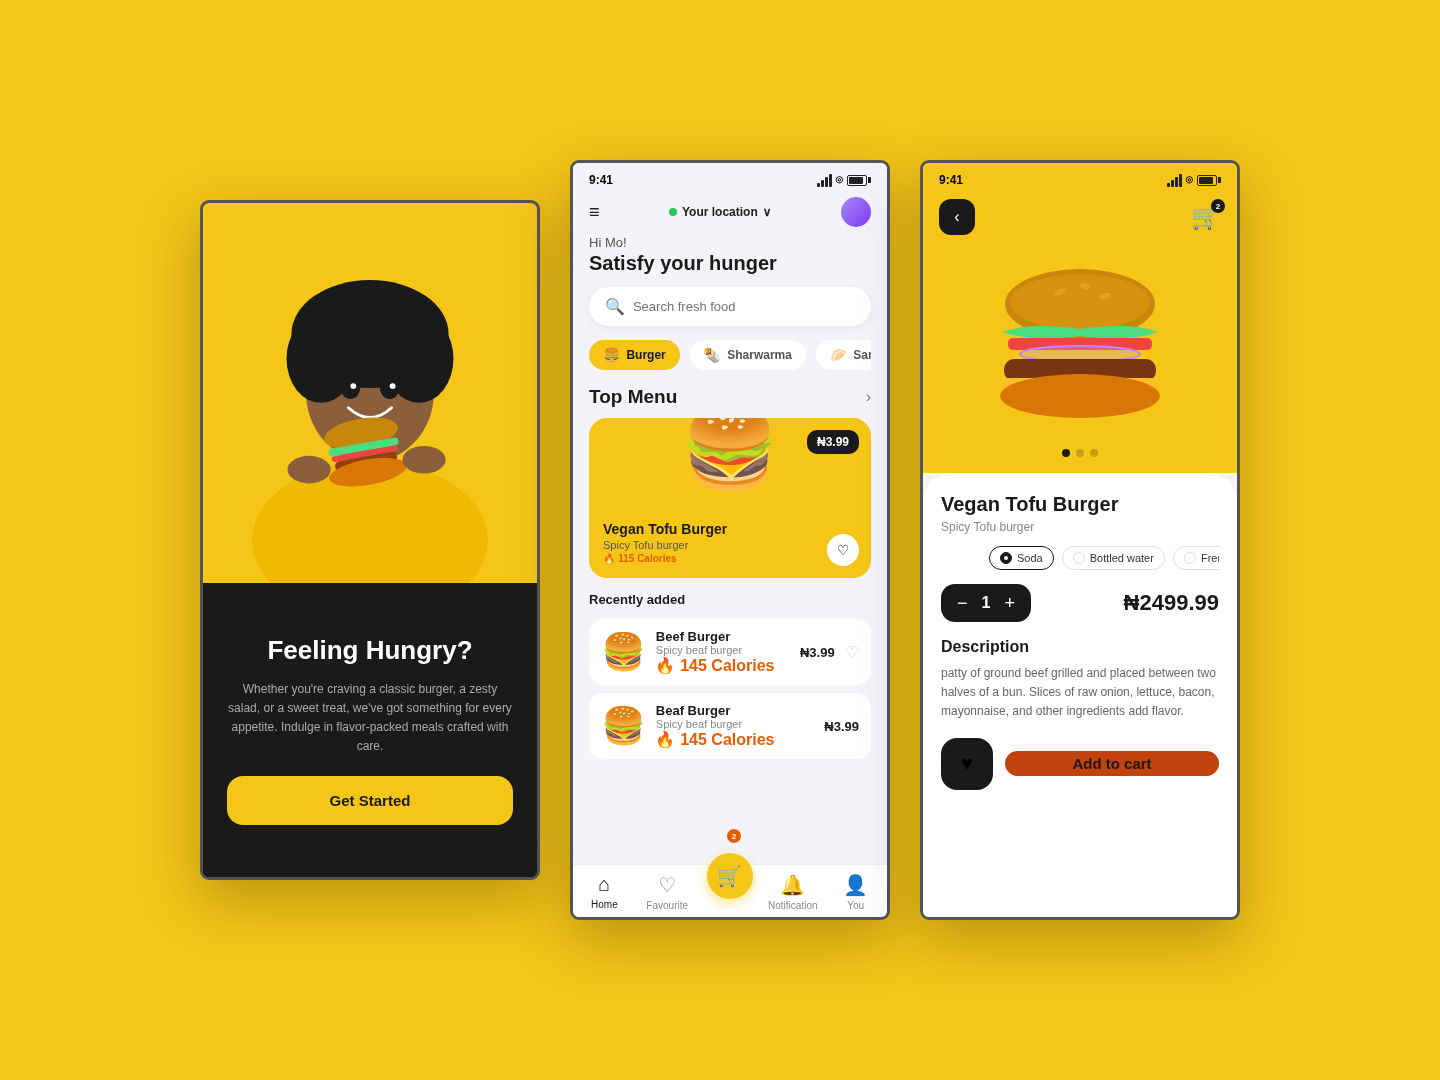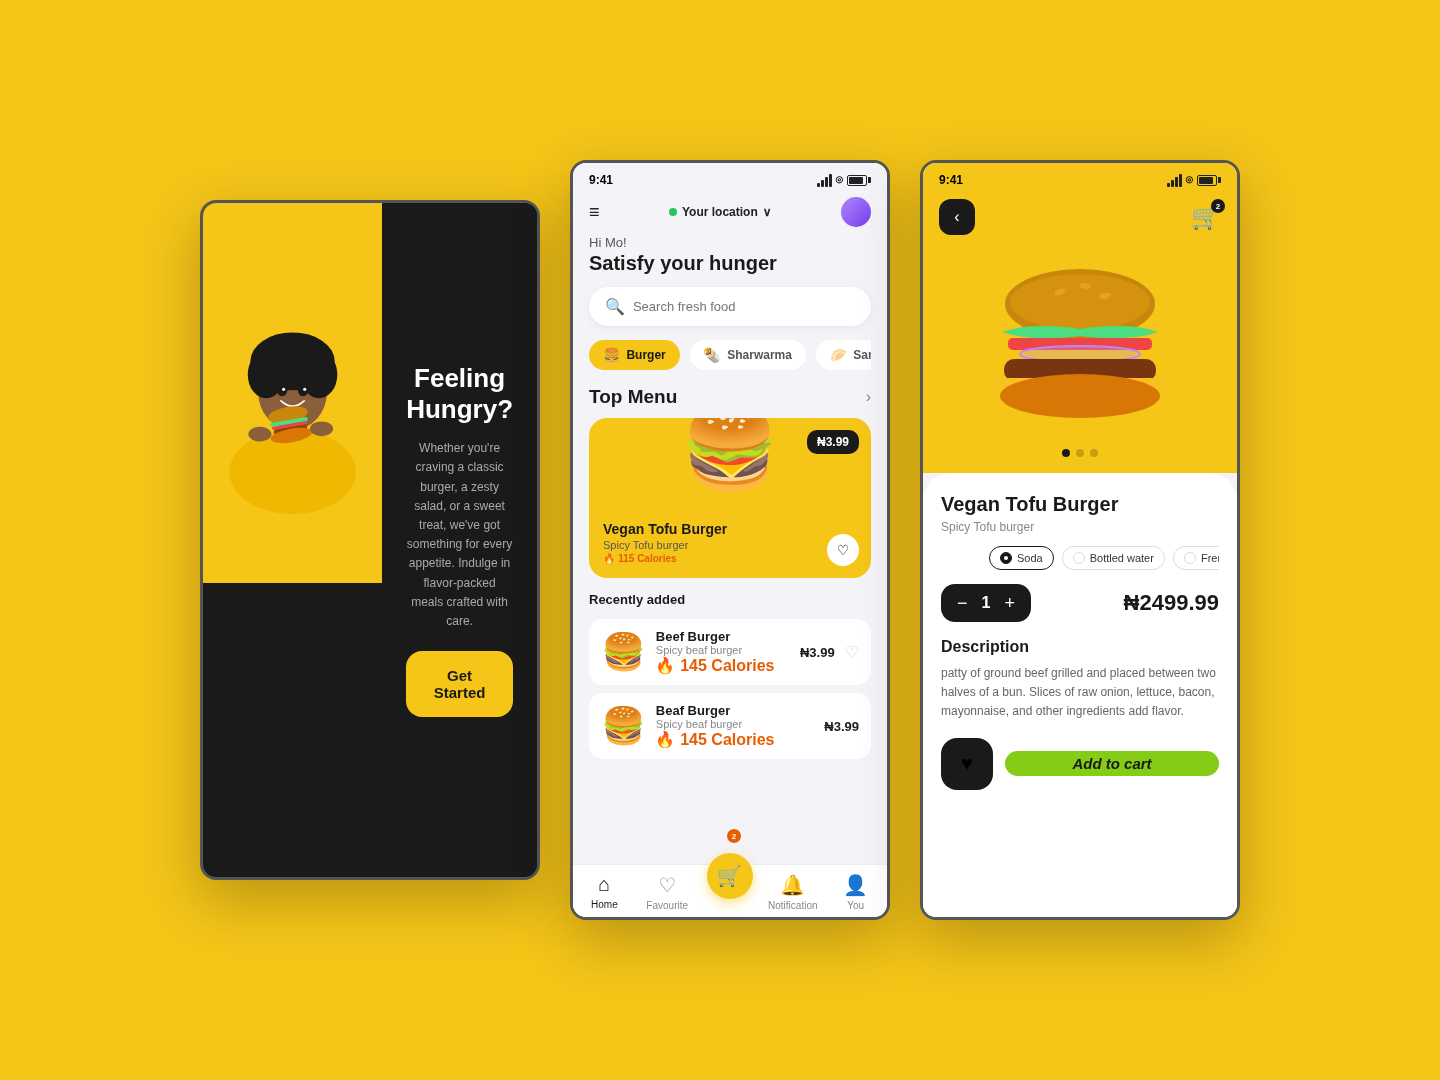--- a/index.html
+++ b/index.html
@@ -10,34 +10,34 @@
       display: flex;
       align-items: center;
       justify-content: center;
       gap: 30px;
       font-family: -apple-system, BlinkMacSystemFont, 'Segoe UI', sans-serif;
       overflow: hidden;
     }
 
     
     .phone {
-      border-radius: 16px;
+      border-radius: 9px;
       overflow: hidden;
       box-shadow: 0 20px 60px rgba(0,0,0,0.25);
       position: relative;
     }
 
     
     .phone-1 {
       width: 340px;
       height: 680px;
       background: #1a1a1a;
       border: 3px solid #555;
       display: flex;
-      flex-direction: row;
+      flex-direction: column;
     }
     .phone-1-image {
       width: 100%;
       height: 380px;
       background: #F5C518;
       overflow: hidden;
       display: flex;
       align-items: center;
       justify-content: center;
       position: relative;
@@ -512,29 +512,28 @@
       display: flex;
       align-items: center;
       justify-content: center;
       font-size: 20px;
       cursor: pointer;
       border: none;
       flex-shrink: 0;
     }
     .add-to-cart-btn {
       flex: 1;
-      background: #84cc16;
+      background: #c2410c;
       border: none;
       border-radius: 16px;
       padding: 4px;
       font-size: 15px;
       font-weight: 700;
       color: #1a1a1a;
       cursor: pointer;
-      font-style: italic;
     }
   </style>
 </head>
 <body>
 
 <div class="phone phone-1">
   <div class="phone-1-image">
 
     <svg width="340" height="380" viewBox="0 0 340 380" xmlns="http://www.w3.org/2000/svg">
 

